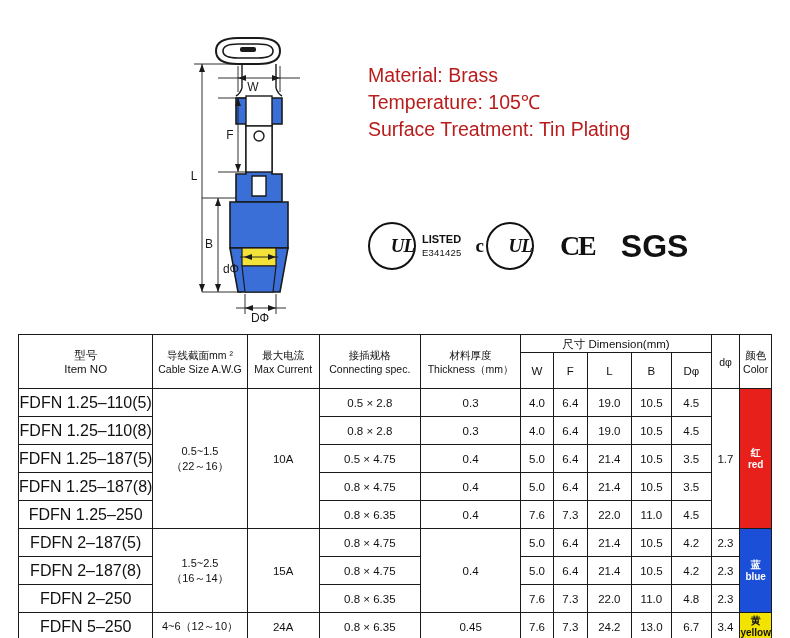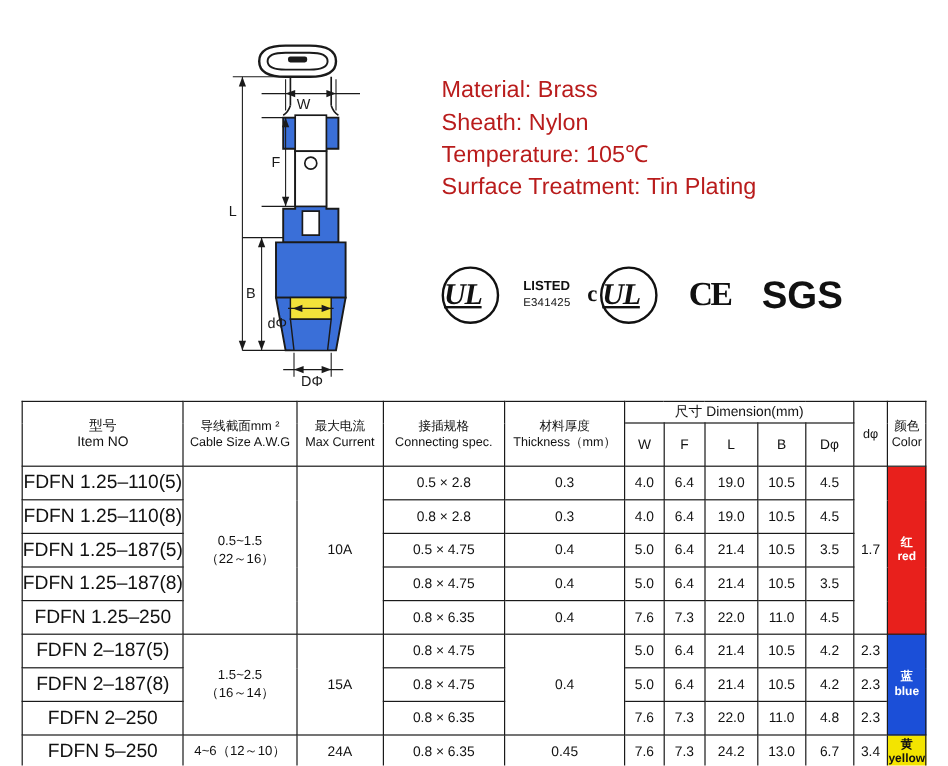--- a/index.html
+++ b/index.html
@@ -42,29 +42,28 @@
     position: absolute;
     left: 368px; top: 218px;
     height: 56px;
     display: flex;
     align-items: center;
   }
   .ul-mark {
     width: 48px; height: 48px;
     border: 2.5px solid #111;
     border-radius: 50%;
-    display: flex; align-items: center; justify-content: flex-start;
+    display: flex; align-items: center; justify-content: flex-end;
     font-family: "Liberation Serif", serif;
     font-weight: bold; font-style: italic;
-    font-size: 25px;
+    font-size: 19px;
     letter-spacing: -1px;
-    text-decoration: underline;
   }
   .listed {
-    margin-left: 20px;
+    margin-left: 6px;
     font-size: 11px;
     font-weight: bold;
     line-height: 13px;
   }
   .listed .code { font-weight: normal; font-size: 9.5px; letter-spacing: .2px;}
   .c-ul { margin-left: 14px; display:flex; align-items:center; }
   .c-ul .cletter {
     font-size: 19px; font-weight: bold;
     font-family: "Liberation Serif", serif;
     margin-right: 2px;
@@ -203,21 +202,20 @@
         <text x="104" y="172" text-anchor="middle">L</text>
         <text x="119" y="240" text-anchor="middle">B</text>
         <text x="141" y="265" text-anchor="middle">dΦ</text>
         <text x="170" y="314" text-anchor="middle">DΦ</text>
       </g>
     </svg>
   </div>
 
   <div class="specs">
     <div>Material: Brass</div>
-    <div>Sheath: Nylon</div>
     <div>Temperature: 105℃</div>
     <div>Surface Treatment: Tin Plating</div>
   </div>
 
   <div class="certs">
     <div class="ul-mark">
       <span>UL</span>
     </div>
     <div class="listed">
       <div>LISTED</div>

